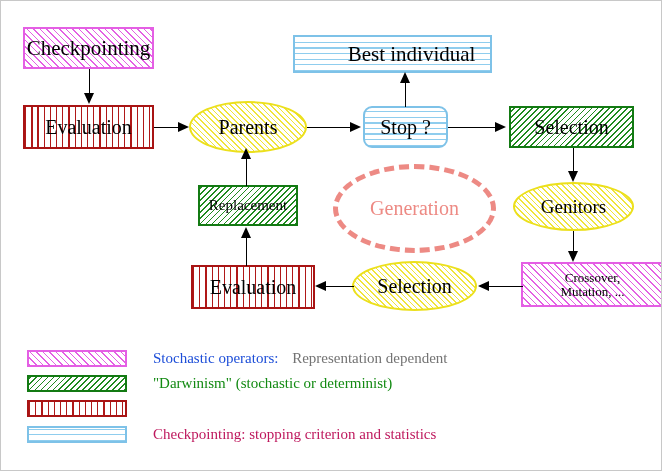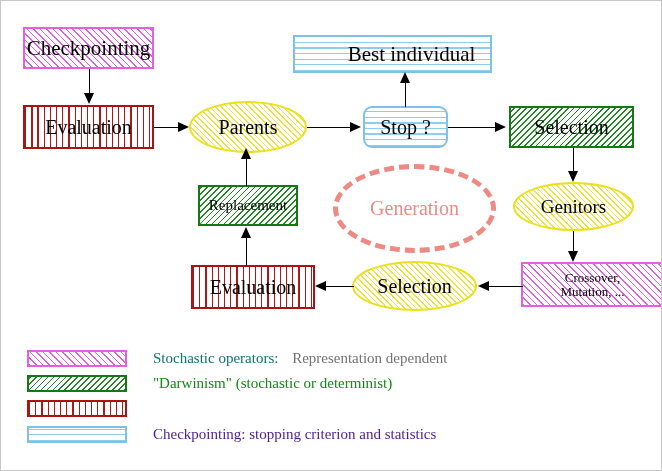--- a/index.html
+++ b/index.html
@@ -131,25 +131,25 @@
     width: 100px;
     height: 17px;
     box-sizing: border-box;
     flex: 0 0 auto;
   }
   .legend-text {
     margin-left: 26px;
     font-size: 15px;
     white-space: nowrap;
   }
-  .lg-magenta { color: #0f766e; }
+  .lg-magenta { color: #1d4ed8; }
   .lg-gold    { color: #737373; }
   .lg-green   { color: #128a12; }
   .lg-red     { color: #cc1111; }
-  .lg-blue    { color: #4c1d95; }
+  .lg-blue    { color: #be185d; }
 </style>
 </head>
 <body>
 
 <div id="page">
 
   <div class="node fill-magenta" style="left:22px; top:26px; width:131px; height:42px; font-size:21px;">
     <span>Checkpointing</span>
   </div>
 

